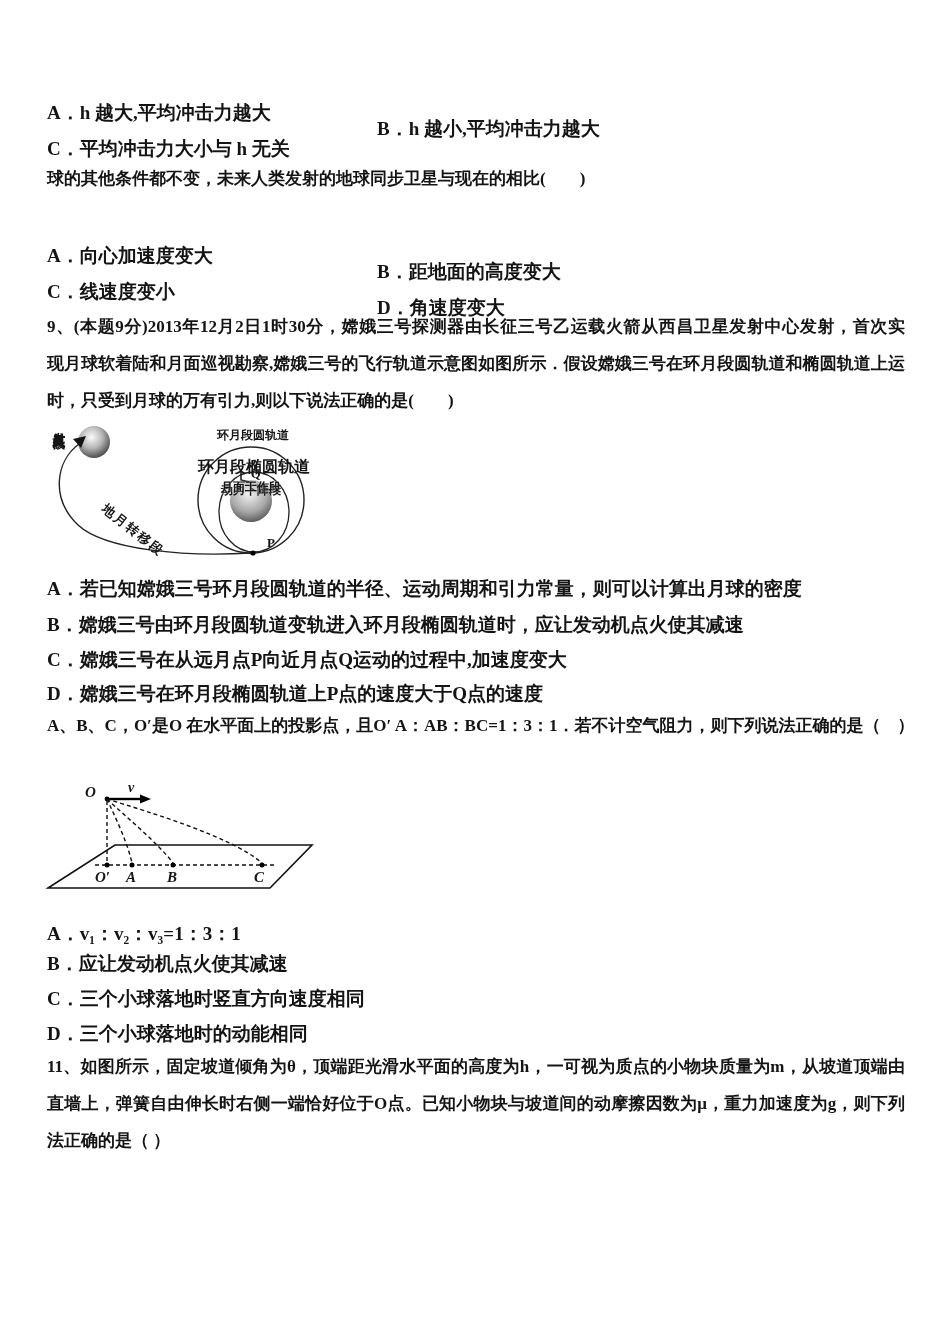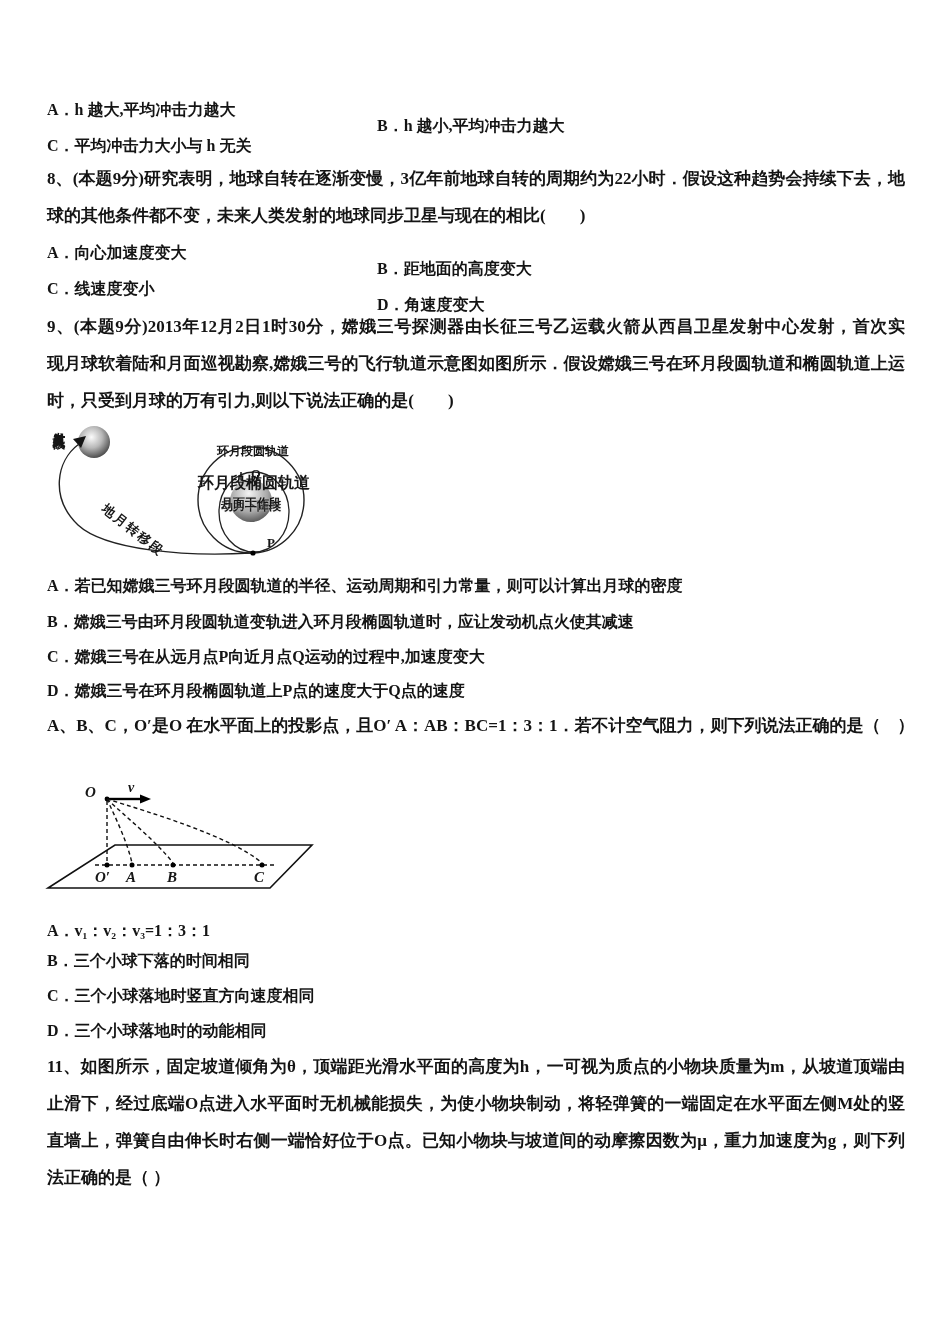--- a/index.html
+++ b/index.html
@@ -1,45 +1,44 @@
 <!DOCTYPE html>
 <html><head>
 <meta charset="utf-8">
 <style>
   html,body{margin:0;padding:0;}
   body{
     width:950px;height:1344px;position:relative;overflow:hidden;
     background:#ffffff;color:#141414;
     font-family:"Liberation Serif","DejaVu Serif",serif;
   }
-  .optrow{position:absolute;left:47px;width:860px;font-size:16px;font-weight:600;white-space:nowrap;}
+  .optrow{position:absolute;left:47px;width:860px;font-size:19px;font-weight:600;white-space:nowrap;}
   .optrow .col2{position:absolute;left:330px;top:16px;}
   .stem{position:absolute;left:47px;width:858px;font-size:17px;font-weight:600;}
   .stem .jl{height:37px;line-height:37px;text-align:justify;text-align-last:justify;overflow:hidden;}
   .stem .nl{height:37px;line-height:37px;white-space:nowrap;}
   .fig{position:absolute;}
   .fig svg{position:absolute;left:0;top:0;}
   .fig .lbl{position:absolute;font-weight:600;color:#161616;white-space:nowrap;}
   .vert{writing-mode:vertical-rl;letter-spacing:1px;}
-  .ctr{text-align:center;margin-top:16px;}
+  .ctr{text-align:center;}
   .it{font-style:italic;}
 </style>
 </head>
 <body>
 
 <div class="optrow" style="top:100px">
   <span>A．h 越大,平均冲击力越大</span>
   <span class="col2">B．h 越小,平均冲击力越大</span>
 </div>
 <div class="optrow" style="top:136px">
   <span>C．平均冲击力大小与 h 无关</span>
 </div>
 
 <div class="stem" style="top:160px">
-  <div class="jl">8、(本题9分)研究表明，地球自转在逐渐变慢，3亿年前地球自转的周期约为22小时．假设这种趋势会持续下去，地</div>
   <div class="nl">球的其他条件都不变，未来人类发射的地球同步卫星与现在的相比(　　)</div>
 </div>
 <div class="optrow" style="top:243px">
   <span>A．向心加速度变大</span>
   <span class="col2">B．距地面的高度变大</span>
 </div>
 <div class="optrow" style="top:279px">
   <span>C．线速度变小</span>
   <span class="col2">D．角速度变大</span>
 </div>
@@ -110,22 +109,21 @@
   </svg>
   <div class="lbl it" style="left:45px;top:1px;font-size:15px">O</div>
   <div class="lbl it" style="left:88px;top:-3px;font-size:14px">v</div>
   <div class="lbl it" style="left:55px;top:86px;font-size:15px">O′</div>
   <div class="lbl it" style="left:86px;top:86px;font-size:15px">A</div>
   <div class="lbl it" style="left:127px;top:86px;font-size:15px">B</div>
   <div class="lbl it" style="left:214px;top:86px;font-size:15px">C</div>
 </div>
 
 <div class="optrow" style="top:921px">A．v₁：v₂：v₃=1：3：1</div>
-<div class="optrow" style="top:951px">B．三个小球下落的时间相同</div>
+<div class="optrow" style="top:951px">B．应让发动机点火使其减速</div>
 <div class="optrow" style="top:986px">C．三个小球落地时竖直方向速度相同</div>
 <div class="optrow" style="top:1021px">D．三个小球落地时的动能相同</div>
 
 <div class="stem" style="top:1048px">
   <div class="jl">11、如图所示，固定坡道倾角为θ，顶端距光滑水平面的高度为h，一可视为质点的小物块质量为m，从坡道顶端由静</div>
-  <div class="jl">止滑下，经过底端O点进入水平面时无机械能损失，为使小物块制动，将轻弹簧的一端固定在水平面左侧M处的竖</div>
   <div class="jl">直墙上，弹簧自由伸长时右侧一端恰好位于O点。已知小物块与坡道间的动摩擦因数为μ，重力加速度为g，则下列说</div>
   <div class="nl">法正确的是（ ）</div>
 </div>
 
 </body></html>

